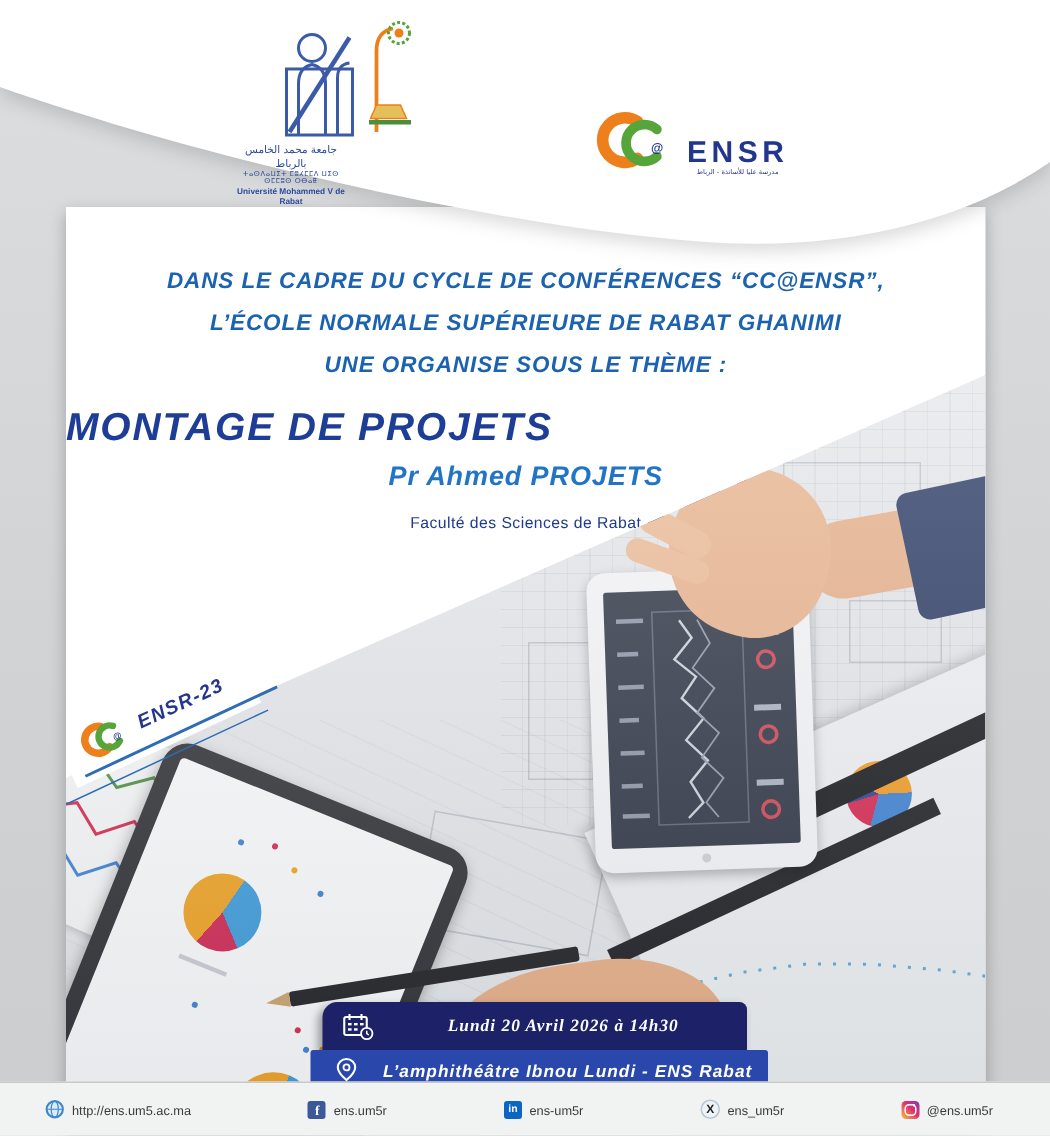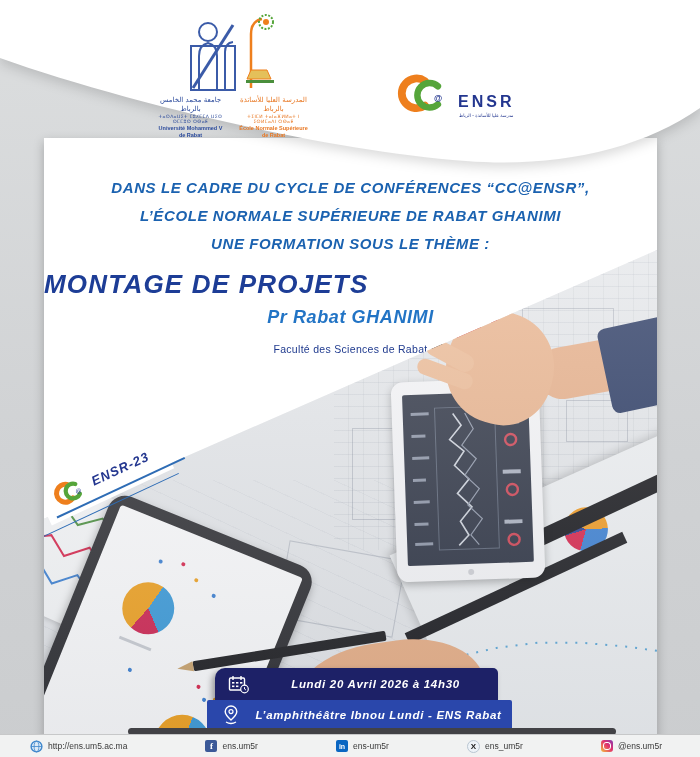--- a/index.html
+++ b/index.html
@@ -19,21 +19,21 @@
   .ucol { width:50%; text-align:center; line-height:1.25; }
   .ucol .ar  { font-family:"DejaVu Sans",sans-serif; font-size:7px; direction:rtl; }
   .ucol .tif { font-family:"DejaVu Sans",sans-serif; font-size:4.5px; letter-spacing:.4px; }
   .ucol .lat { font-size:5.5px; font-weight:700; }
   .ucol.navy  { color:#2b4a9b; }
   .ucol.orange{ color:#e87722; }
 
   
   .logo-cc { position:absolute; left:394px; top:66px; z-index:4; display:flex; align-items:center; gap:2px; }
   .cc-textwrap { display:flex; flex-direction:column; align-items:center; margin-top:6px; }
-  .cc-ensr { font-size:16px; font-weight:700; color:#23368f; letter-spacing:3px; line-height:22px;margin-top:15px; }
+  .cc-ensr { font-size:20px; font-weight:700; color:#23368f; letter-spacing:3px; line-height:22px;margin-top:15px; }
   .cc-tag  { font-family:"DejaVu Sans",sans-serif; font-size:4.5px; color:#23368f; direction:rtl; }
 
   
   .card { position:absolute; left:44px; top:138px; width:613px; height:619px;
           background:#fff; z-index:1; overflow:hidden;
           box-shadow:0 4px 10px rgba(0,0,0,.25);padding-left:18px; }
 
   .intro { position:absolute; top:36px; left:0; width:100%; text-align:center;
            color:#1b62b0; font-size:15px; font-weight:700; font-style:italic;
            letter-spacing:.6px; line-height:28px; }
@@ -122,29 +122,29 @@
         transform:rotate(-25deg); display:flex; align-items:center; gap:5px;
         padding:8px 18px 9px 12px; }
   .badge-label { font-size:13px; font-weight:700; font-style:italic; color:#23368f; letter-spacing:1px; }
   .badge::after { content:""; position:absolute; left:8px; right:-14px; bottom:4px; height:2px; background:#2e6cb5; }
   .badge::before { content:""; position:absolute; left:-30px; right:-2px; bottom:-7px; height:1.5px; background:#2e6cb5; }
 
   
   .bar { position:absolute; display:flex; align-items:center; z-index:6;
          color:#fff; font-weight:700; font-style:italic; }
   .bar-date  { left:215px; top:668px; width:283px; height:32px; background:#1d2167;
-         border-radius:10px 5px 0 0; box-shadow:-3px 3px 6px rgba(0,0,0,.35); }
+         border-radius:10px 5px 0 0; box-shadow:-3px 3px 6px rgba(0,0,0,.35);font-family:Liberation Serif, serif; }
   .bar-venue { left:207px; top:700px; width:305px; height:30px; background:#2a47ab; border-radius:2px; }
   .bar-icon { width:48px; display:flex; justify-content:center; }
   .bar-text { flex:1; text-align:center; font-size:11.5px; letter-spacing:.7px; padding-right:10px; }
 
   
   .shadowstrip { position:absolute; left:128px; bottom:22px; width:488px; height:7px;
          background:#424246; border-radius:4px; z-index:7; }
-  .socialbar { position:absolute; left:0; bottom:0; width:700px; height:23px;
+  .socialbar { position:absolute; left:0; bottom:0; width:700px; height:36px;
          background:#f1f2f2; border-top:1px solid #c7c8c9; z-index:8;
          display:flex; align-items:center; justify-content:space-between; padding:0 38px 0 30px; }
   .soc { display:flex; align-items:center; gap:5px; font-size:8.5px; color:#3a3a3a; }
   .ic { width:13px; height:13px; flex:none; display:flex; align-items:center; justify-content:center; }
   .ic-fb { width:12px; height:12px; border-radius:2px; background:#3b5998; color:#fff;
            font-size:9px; font-weight:700; font-family:"Liberation Serif",serif; }
   .ic-li { width:12px; height:12px; border-radius:2px; background:#0a66c2; color:#fff;
            font-size:7px; font-weight:700; }
   .ic-x  { width:13px; height:13px; border-radius:50%; background:#eef3f8; border:1px solid #b9c6d2;
            color:#222; font-size:8px; font-weight:700; }
@@ -181,50 +181,45 @@
         <path d="M8 58 l16 0 l4 9 h-24 z" fill="#e4c05a" stroke="#ee7f1d" stroke-width="1"></path>
         <rect x="3" y="68" width="28" height="3" fill="#4a8f3c"></rect>
       </svg>
     </div>
     <div class="univ-cols">
       <div class="ucol navy">
         <div class="ar">جامعة محمد الخامس بالرباط</div>
         <div class="tif">ⵜⴰⵙⴷⴰⵡⵉⵜ ⵎⵓⵃⵎⵎⴷ ⵡⵉⵙ ⵙⵎⵎⵓⵙ ⵔⴱⴰⵟ</div>
         <div class="lat">Université Mohammed V de Rabat</div>
       </div>
-      <div class="ucol orange">
-        <div class="ar">المدرسة العليا للأساتذة بالرباط</div>
-        <div class="tif">ⵜⵉⵏⵎⵍ ⵜⴰⵏⴰⴼⵍⵍⴰⵜ ⵏ ⵉⵙⵍⵎⴰⴷⵏ ⵔⴱⴰⵟ</div>
-        <div class="lat">École Normale Supérieure de Rabat</div>
-      </div>
     </div>
   </div>
 
   <div class="logo-cc">
     <svg width="62" height="56" viewBox="0 0 96 72">
       <path d="M48 16 A23 23 0 1 0 48 54" fill="none" stroke="#ee7f1d" stroke-width="12" stroke-linecap="round"></path>
       <path d="M68 24 A19 19 0 1 0 68 52" fill="none" stroke="#55a53a" stroke-width="10" stroke-linecap="round"></path>
       <text x="62" y="47" font-size="13" font-weight="bold" fill="#23368f">@</text>
     </svg>
     <div class="cc-textwrap">
       <div class="cc-ensr">ENSR</div>
       <div class="cc-tag">مدرسة عليا للأساتذة - الرباط</div>
     </div>
   </div>
 
   <div class="card">
 
     <div class="intro">
       <div>DANS LE CADRE DU CYCLE DE CONFÉRENCES “CC@ENSR”,</div>
       <div>L’ÉCOLE NORMALE SUPÉRIEURE DE RABAT GHANIMI</div>
-      <div>UNE FORMATION SOUS LE THÈME :</div>
+      <div>UNE ORGANISE SOUS LE THÈME :</div>
     </div>
 
     <div class="event-title">MONTAGE DE PROJETS</div>
-    <div class="speaker">Pr Rabat GHANIMI</div>
+    <div class="speaker">Pr Ahmed PROJETS</div>
     <div class="faculty">Faculté des Sciences de Rabat</div>
 
     <div class="photo">
       <div class="bp grid1"></div>
       <div class="bp grid2"></div>
       <div class="bp-box" style="left:478px;top:58px;width:92px;height:72px;"></div>
       <div class="bp-box" style="left:522px;top:150px;width:62px;height:42px;"></div>
       <div class="bp-box" style="left:308px;top:178px;width:44px;height:92px;"></div>
       <div class="bp-box" style="left:238px;top:300px;width:118px;height:78px;transform:rotate(10deg);"></div>
 

